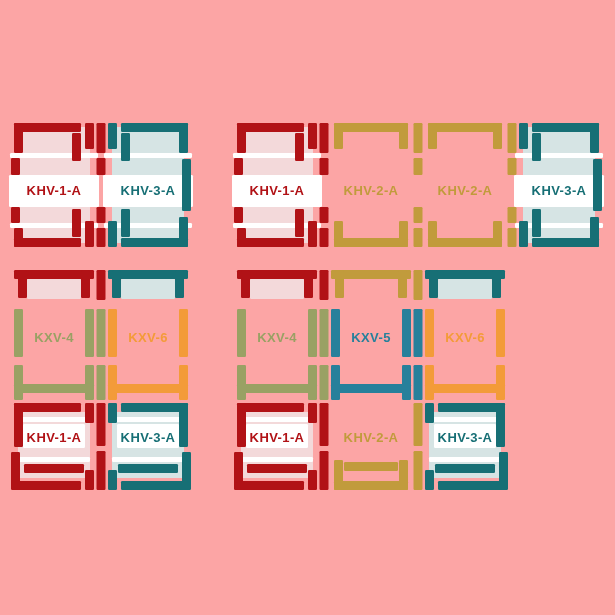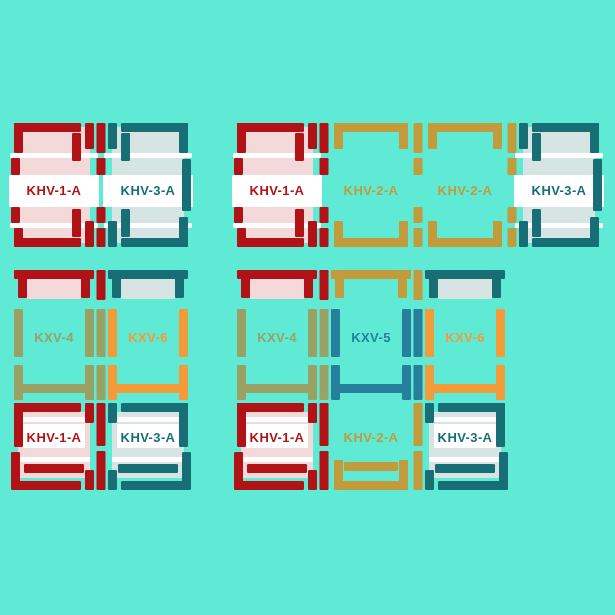--- a/index.html
+++ b/index.html
@@ -5,21 +5,21 @@
   html, body {
     margin: 0;
     padding: 0;
     background: #ffffff;
     font-family: "Liberation Sans", sans-serif;
   }
   .canvas {
     position: relative;
     width: 615px;
     height: 615px;
-    background: #5eead4;
+    background: #fca5a5;
     overflow: hidden;
   }
   .group-svg {
     position: absolute;
     overflow: visible;
   }
   text.flash-label {
     font-family: "Liberation Sans", sans-serif;
     font-weight: bold;
     font-size: 13px;

